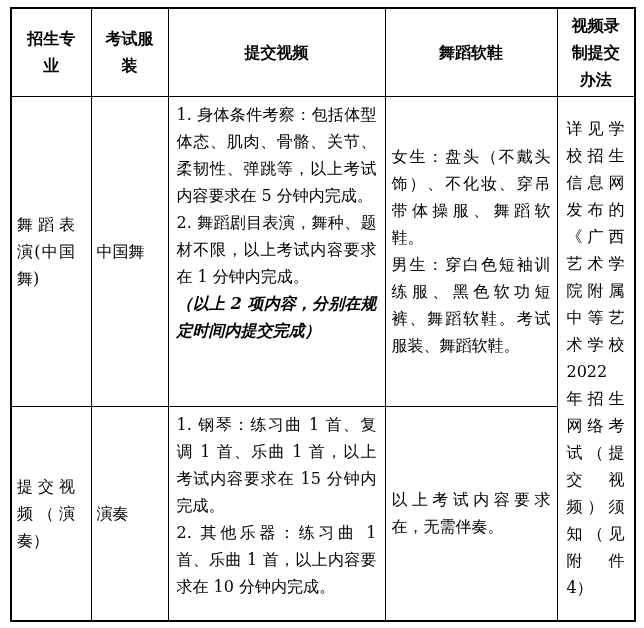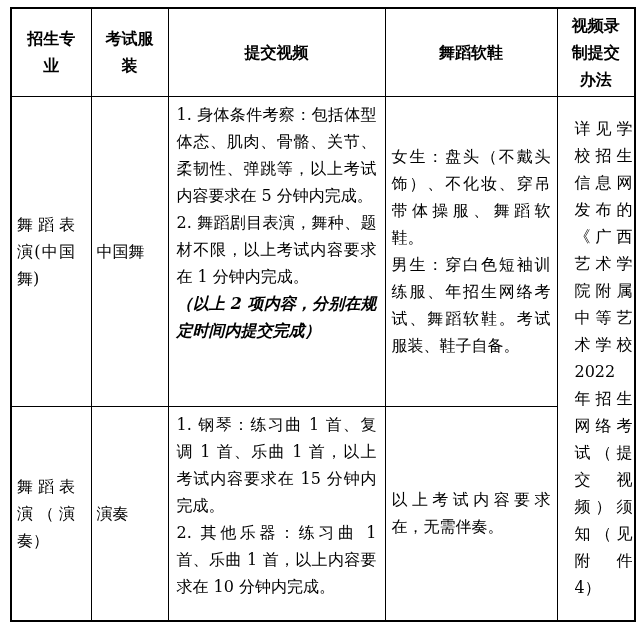--- a/index.html
+++ b/index.html
@@ -40,21 +40,21 @@
     vertical-align: top;
     padding: 4px 8px 4px 8px;
     text-align: justify;
   }
   td.req-cell {
     padding: 4px 6px;
     text-align: justify;
     margin-top: 36px;
   }
   td.video-cell {
-    padding: 0 17px;
+    padding: 0 9px;
     text-align: justify;
   }
   p.para { text-align: justify; }
   p.bold-note { font-weight: bold; font-style: italic; }
 </style>
 </head>
 <body>
 
 <table class="exam-table">
   <colgroup>
@@ -77,29 +77,29 @@
       <div class="narrow">舞蹈表演(中国舞)</div>
     </td>
     <td class="subject-cell">中国舞</td>
     <td class="content-cell">
       <p class="para">1. 身体条件考察：包括体型体态、肌肉、骨骼、关节、柔韧性、弹跳等，以上考试内容要求在 5 分钟内完成。</p>
       <p class="para">2. 舞蹈剧目表演，舞种、题材不限，以上考试内容要求在 1 分钟内完成。</p>
       <p class="para bold-note">（以上 2 项内容，分别在规定时间内提交完成）</p>
     </td>
     <td class="req-cell">
       <p class="para">女生：盘头（不戴头饰）、不化妆、穿吊带体操服、舞蹈软鞋。</p>
-      <p class="para">男生：穿白色短袖训练服、年招生网络考试、舞蹈软鞋。考试服装、鞋子自备。</p>
+      <p class="para">男生：穿白色短袖训练服、黑色软功短裤、舞蹈软鞋。考试服装、舞蹈软鞋。</p>
     </td>
     <td class="video-cell" rowspan="2">
       <div class="narrow">详见学校招生信息网发布的《广西艺术学院附属中等艺术学校 2022 年招生网络考试（提交视频）须知（见附件 4）</div>
     </td>
   </tr>
   <tr style="height:215px;">
     <td class="major-cell">
-      <div class="narrow">舞蹈表演（演奏）</div>
+      <div class="narrow">提交视频（演奏）</div>
     </td>
     <td class="subject-cell">演奏</td>
     <td class="content-cell">
       <p class="para">1. 钢琴：练习曲 1 首、复调 1 首、乐曲 1 首，以上考试内容要求在 15 分钟内完成。</p>
       <p class="para">2. 其他乐器：练习曲 1 首、乐曲 1 首，以上内容要求在 10 分钟内完成。</p>
     </td>
     <td class="req-cell">
       <p class="para">以上考试内容要求在，无需伴奏。</p>
     </td>
   </tr>

